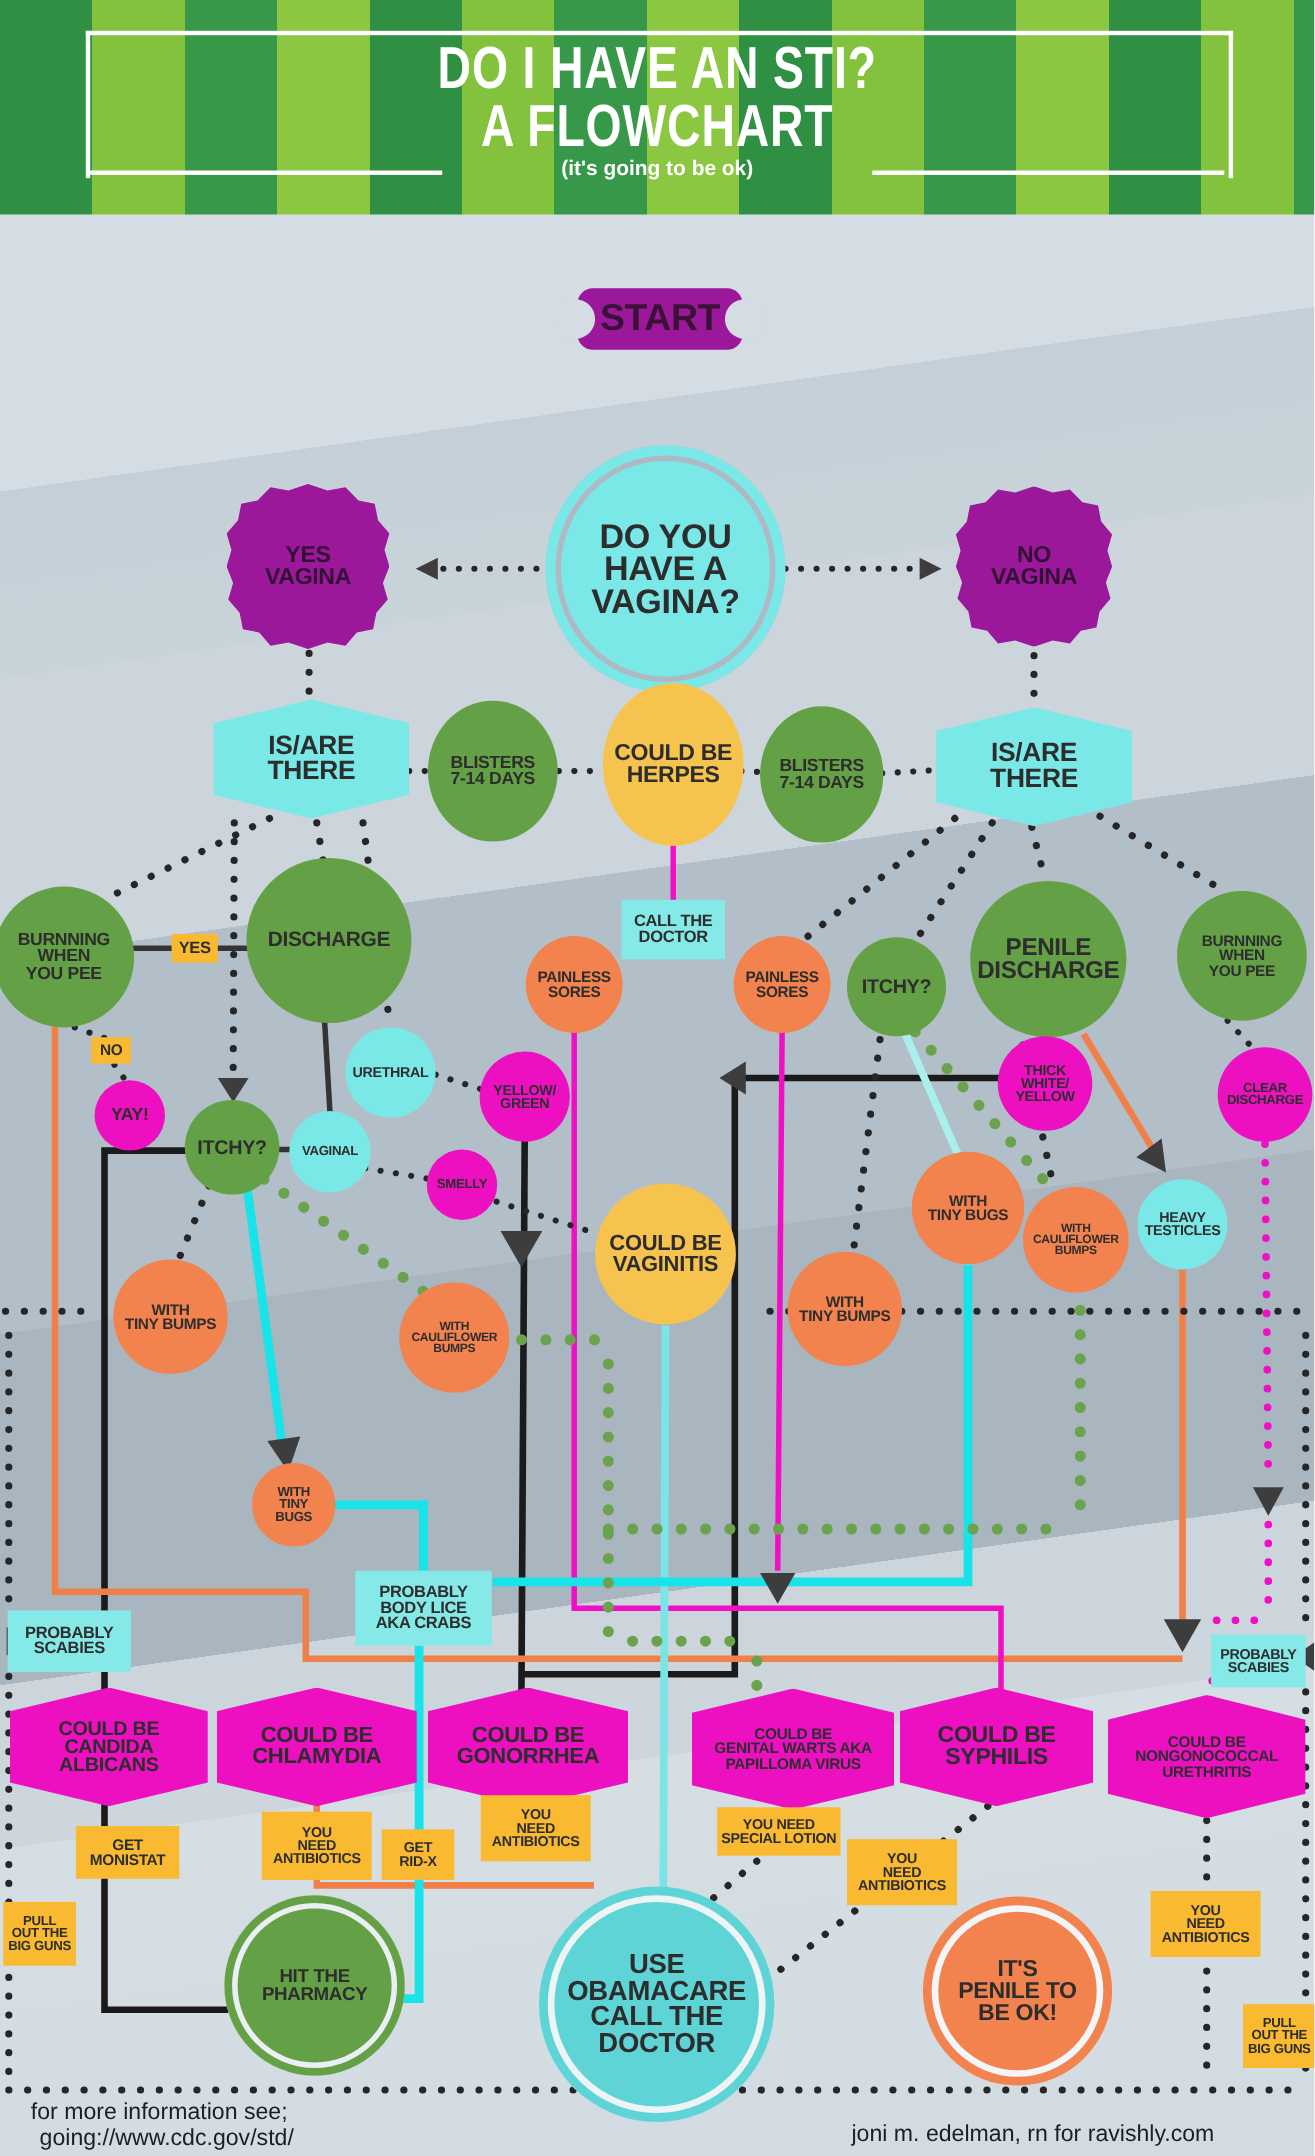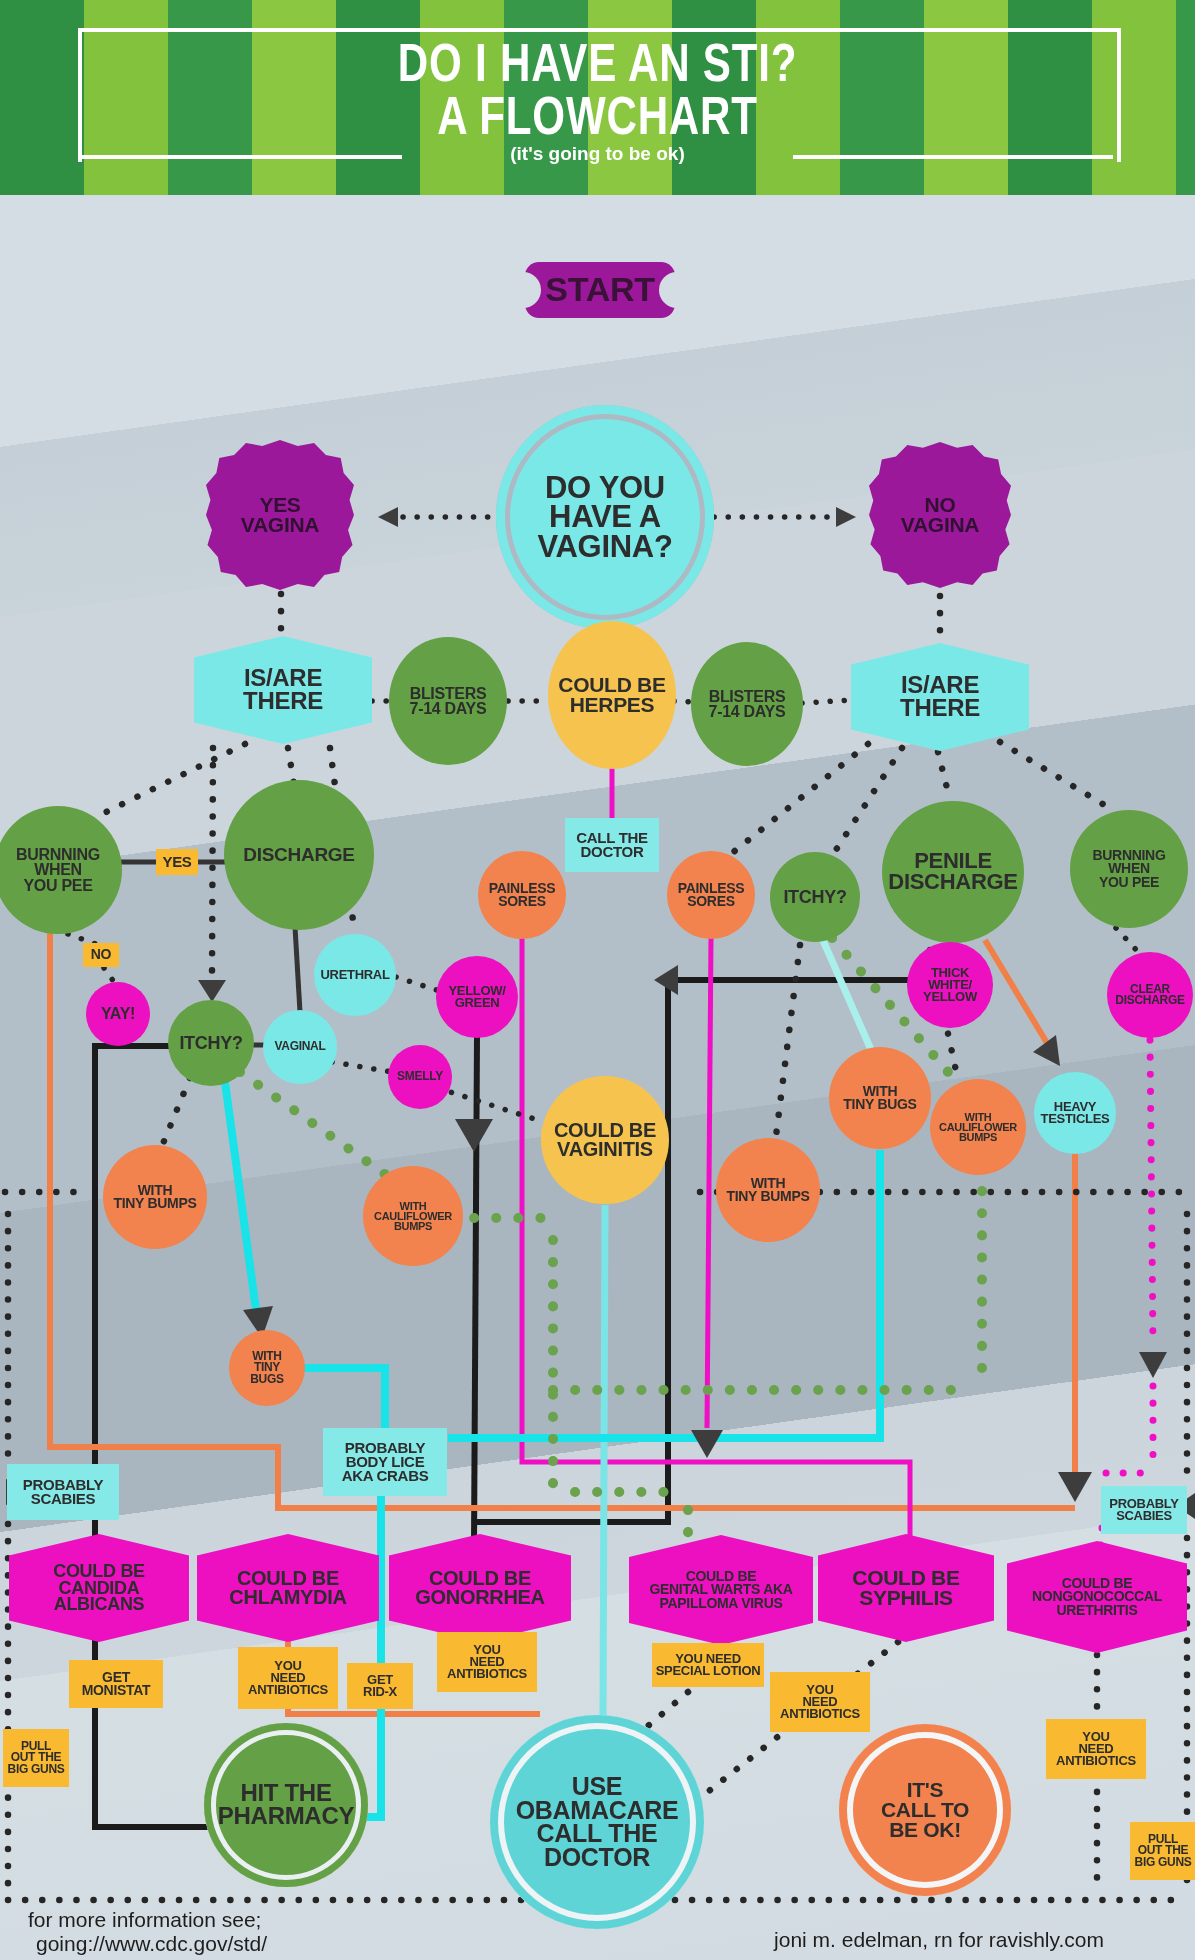--- a/index.html
+++ b/index.html
@@ -391,33 +391,33 @@
       <div class="node box-yellow" style="left: 3px; top: 1729px; width: 66px; height: 58px; font-size: 12px;">
         <span class="lbl">PULL
 OUT THE
 BIG GUNS</span>
       </div>
       <div class="node box-yellow" style="left: 1130px; top: 1822px; width: 66px; height: 58px; font-size: 12px;">
         <span class="lbl">PULL
 OUT THE
 BIG GUNS</span>
       </div>
-      <div class="node ring-green" style="left: 204px; top: 1723px; width: 164px; height: 164px; font-size: 24px;">
+      <div class="node ring-green" style="left: 204px; top: 1723px; width: 164px; height: 164px; font-size: 17px;">
         <span class="lbl">HIT THE
 PHARMACY</span>
       </div>
       <div class="node ring-teal" style="left: 490px; top: 1715px; width: 214px; height: 214px; font-size: 25px;">
         <span class="lbl">USE
 OBAMACARE
 CALL THE
 DOCTOR</span>
       </div>
       <div class="node ring-orange" style="left: 839px; top: 1724px; width: 172px; height: 172px; font-size: 21px;">
         <span class="lbl">IT'S
-CALL TO
+PENILE TO
 BE OK!</span>
       </div>
     </div>
 
   <div class="foot" style="left:28px;top:1908px;">for more information see;</div>
   <div class="foot" style="left:36px;top:1932px;">going://www.cdc.gov/std/</div>
   <div class="foot" style="left:700px;top:1928px;width:478px;text-align:center;">joni m. edelman, rn for ravishly.com</div>
 </div>
 
 </body></html>

